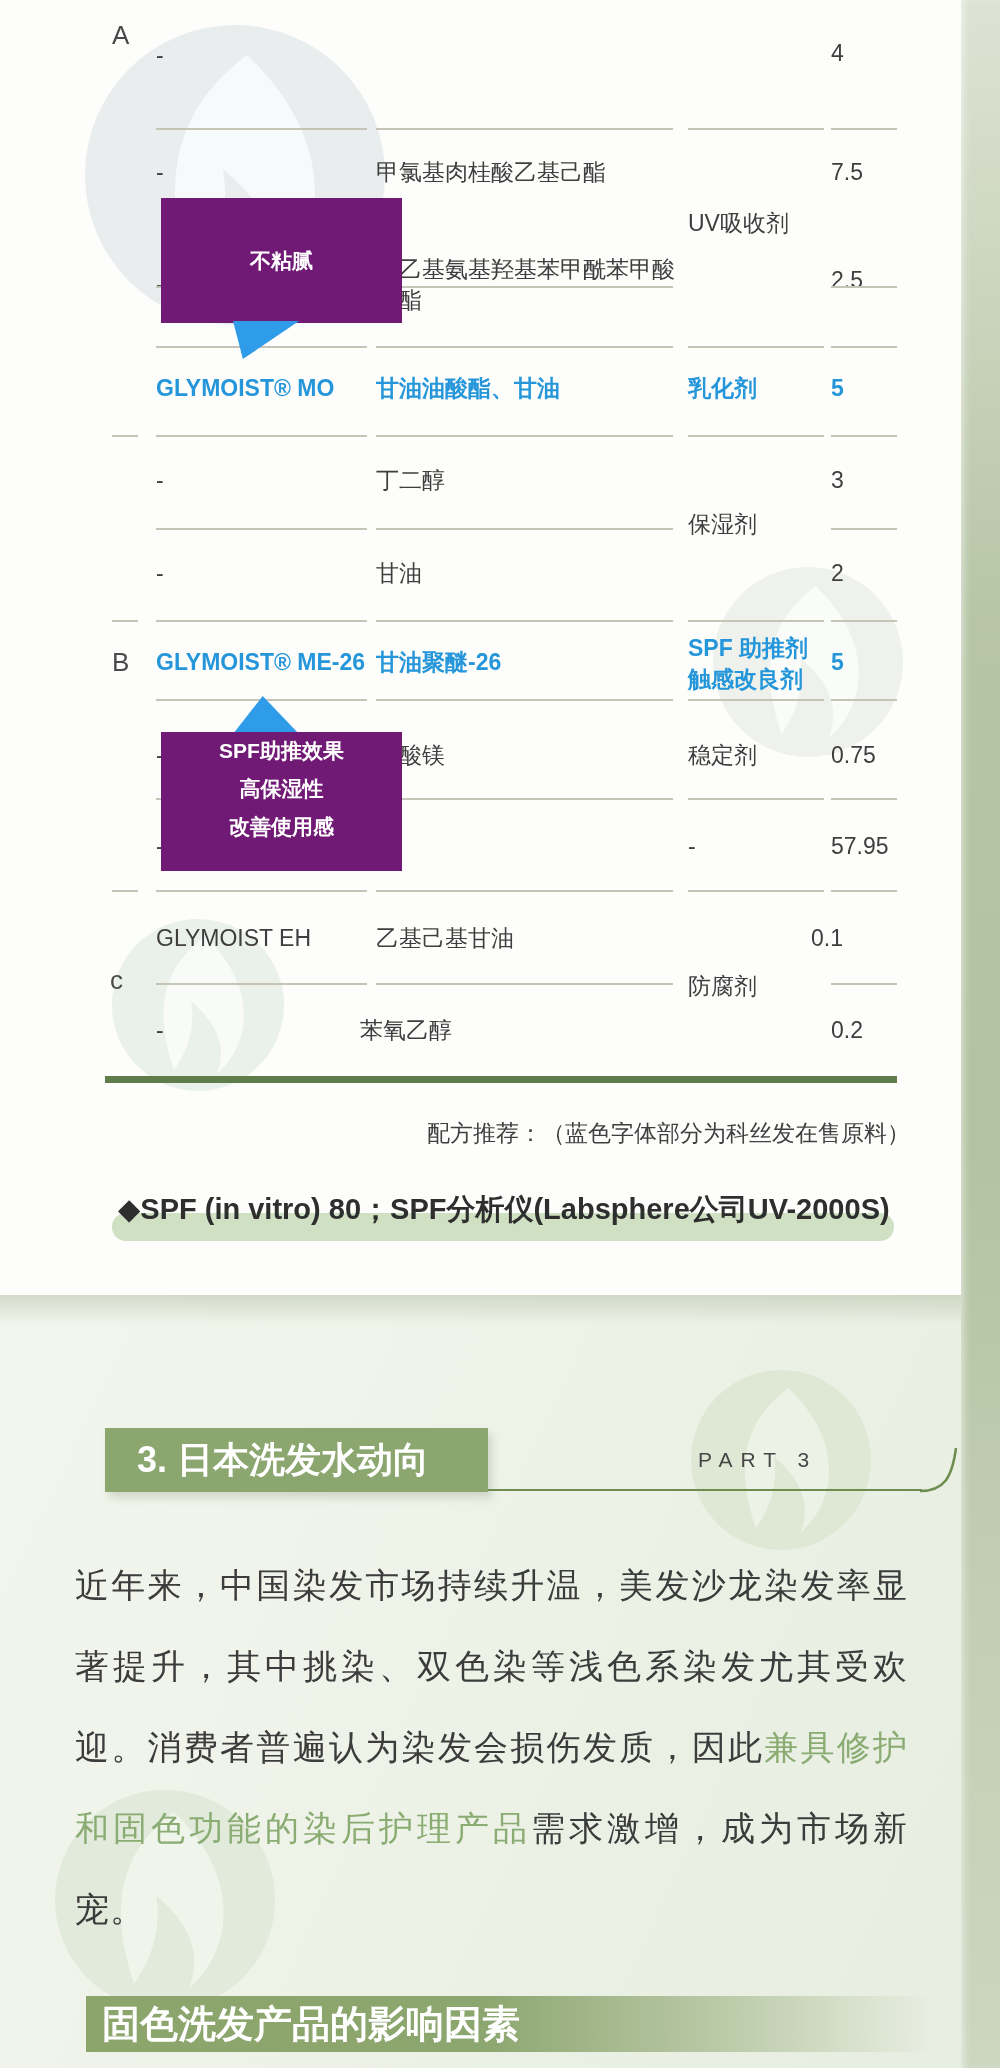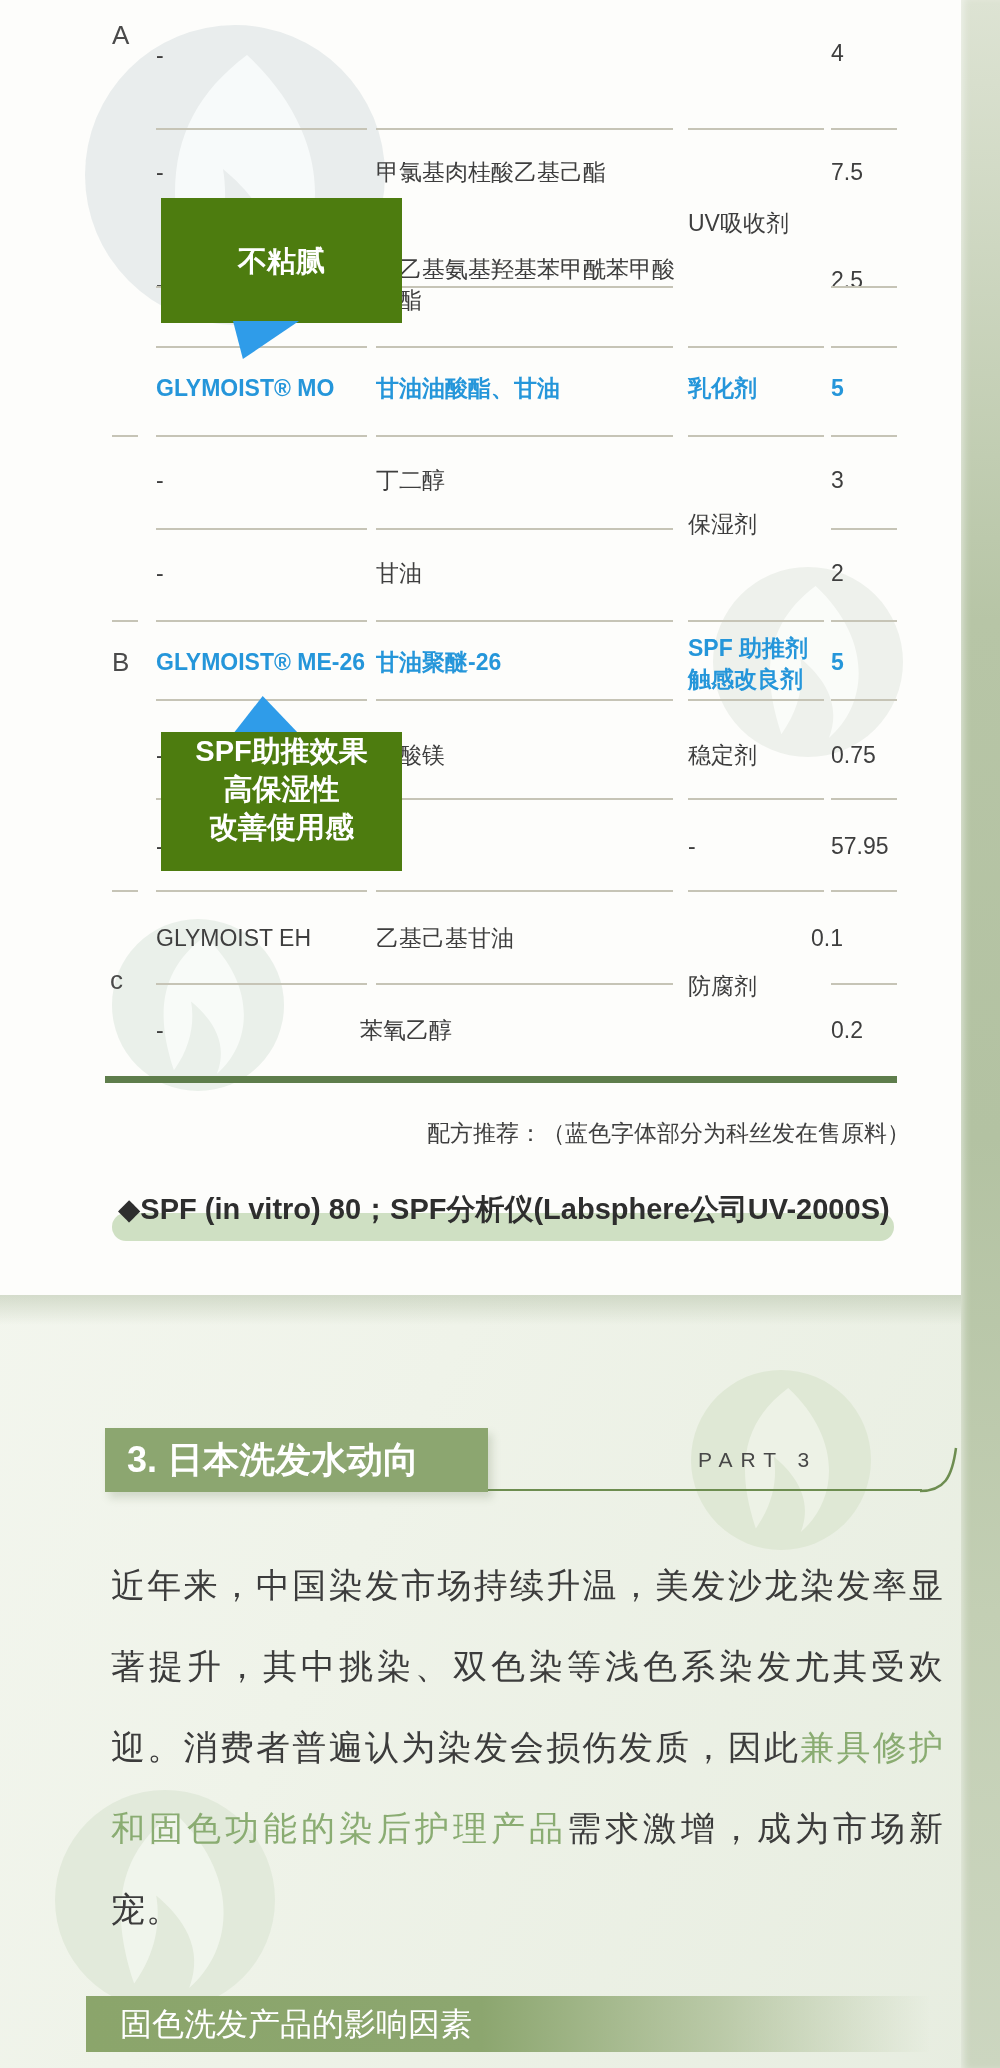--- a/index.html
+++ b/index.html
@@ -18,45 +18,45 @@
   
   .wm{position:absolute;}
   
   .cell{position:absolute;font-size:23px;line-height:31px;color:#3e3e3e;white-space:nowrap;}
   .wrap{white-space:normal;width:300px;}
   .blue{color:#2596da;font-weight:600;}
   .phase{position:absolute;font-size:26px;color:#4a4a4a;}
   .seg{position:absolute;height:2px;background:#c6c4b6;}
   .thickrule{position:absolute;left:105px;top:1076px;width:792px;height:7px;background:#5e7d4b;}
   
-  .callout{position:absolute;left:161px;width:241px;background:#4d7c0f;color:#fff;
-    font-weight:700;font-size:29px;text-align:center;z-index:5;}
+  .callout{position:absolute;left:161px;width:241px;background:#701a75;color:#fff;
+    font-weight:700;font-size:21px;text-align:center;z-index:5;}
   .callout .cl{line-height:40px;}
   .tail{position:absolute;background:#2f9ce9;z-index:5;}
   
   .note{position:absolute;left:300px;top:1118px;width:610px;text-align:right;
     font-size:23px;color:#3f3f3f;}
   .spf-pill{position:absolute;left:112px;top:1213px;width:782px;height:28px;
     border-radius:14px;background:#cfe0c3;}
   .spf-line{position:absolute;left:118px;top:1190px;font-size:29px;font-weight:600;color:#2e2e2e;}
   
   .h3box{position:absolute;left:105px;top:1428px;width:383px;height:64px;background:#8ca670;
     box-shadow:4px 6px 8px rgba(100,120,80,.22);}
-  .h3box .t{color:#fff;font-size:36px;font-weight:700;line-height:64px;padding-left:22px;}
+  .h3box .t{color:#fff;font-size:36px;font-weight:700;line-height:64px;padding-left:32px;}
   .part{position:absolute;left:698px;top:1448px;font-size:21px;letter-spacing:8px;color:#474747;}
   .h3line{position:absolute;left:488px;top:1489px;width:434px;height:2px;background:#6d8d50;}
   .hook{position:absolute;left:918px;top:1442px;}
   
   .para{position:absolute;left:75px;top:1545px;width:833px;font-size:34px;line-height:81px;
-    color:#3c3c3c;text-align:justify;letter-spacing:1px;margin-left:36px;}
+    color:#3c3c3c;text-align:justify;letter-spacing:1px;}
   .para .hl{color:#8aac72;}
   
   .bbar{position:absolute;left:86px;top:1996px;width:880px;height:56px;
     background:linear-gradient(90deg,#8ba56b 0%,#8ca66f 45%,rgba(147,170,118,.55) 72%,rgba(160,180,130,0) 96%);}
-  .bbar .t{color:#fff;font-size:32px;font-weight:400;line-height:56px;padding-left:34px;}
+  .bbar .t{color:#fff;font-size:38px;font-weight:700;line-height:56px;padding-left:16px;}
 </style>
 </head>
 <body>
 
 <div class="page">
 
   <div class="card"></div>
 
   <svg class="wm" style="left:85px;top:25px" width="300" height="300" viewBox="0 0 100 100">
     <circle cx="50" cy="50" r="50" fill="#e9eded"></circle>

